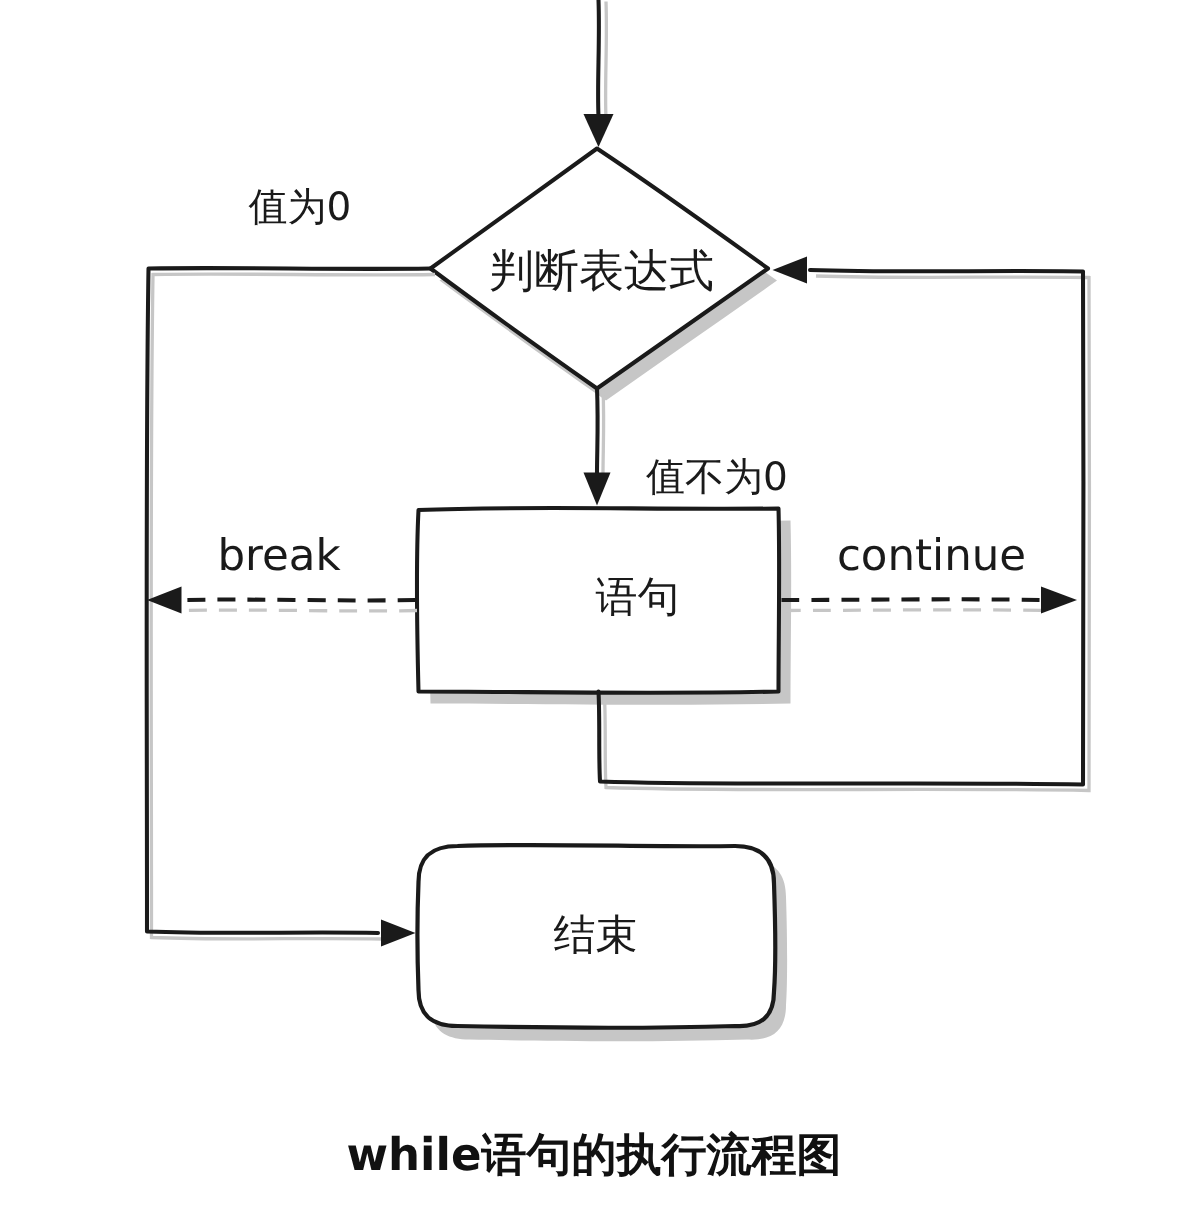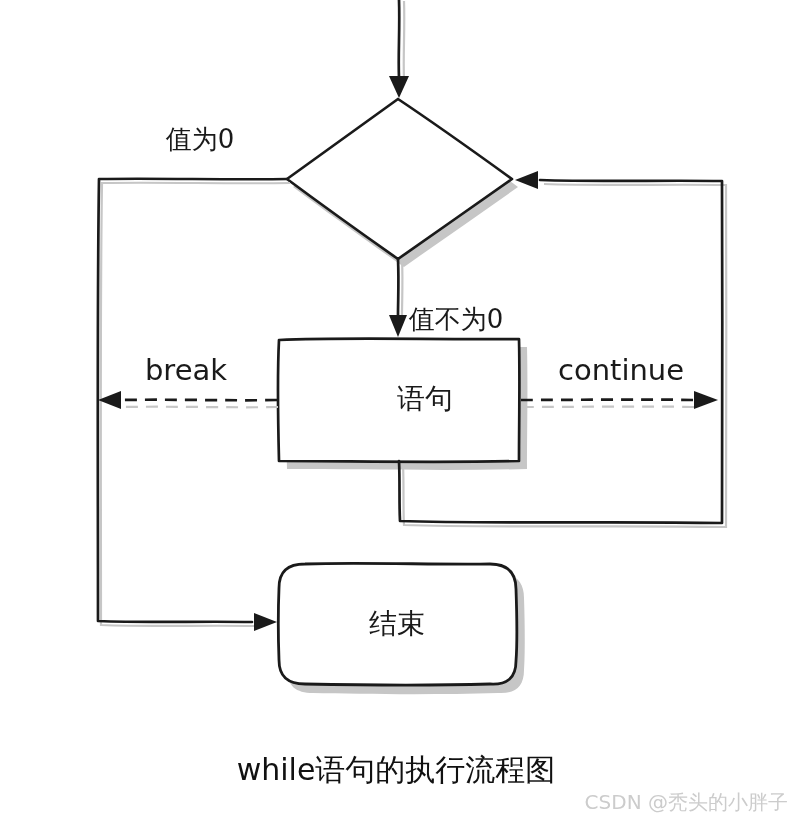--- a/index.html
+++ b/index.html
@@ -39,21 +39,21 @@
   .lbl-node   { font-size: 28px; }
   .lbl-cond   { font-size: 30px; }
   .lbl-latin  { font-size: 29px; }
   .title {
     position: absolute;
     left: 0;
     width: 792px;
     top: 750px;
     text-align: center;
     font-size: 30px;
-    font-weight: normal;
+    font-weight: bold;
     color: #111111;
   }
   .watermark {
     position: absolute;
     right: 4px;
     top: 789px;
     font-size: 20px;
     color: #cccccc;
     text-shadow: 1px 1px 0 #ffffff;
   }
@@ -110,30 +110,30 @@
       <polygon class="ink-fill" points="98,400 121,391 121,409"></polygon>
     </g>
 
     <g>
       <path class="shadow-ln" stroke-width="2.2" stroke-dasharray="12 8" transform="translate(1,7)" d="M 521 400 C 570 400 640 399 694 400"></path>
       <path class="ink" stroke-width="2.7" stroke-dasharray="12 8" stroke-linecap="butt" d="M 521 400 C 570 400 640 399 694 400"></path>
       <polygon class="ink-fill" points="718,400 694,391 694,409"></polygon>
     </g>
   </svg>
 
+  <div class="lbl lbl-cond" style="left:401px; top:181px;">判断表达式</div>
 
   <div class="lbl lbl-node" style="left:397px; top:399px;margin-left:28px;">语句</div>
 
   <div class="lbl lbl-node" style="left:397px; top:624px;">结束</div>
 
   <div class="lbl lbl-cn" style="left:200px; top:139px;">值为0</div>
 
-  <div class="lbl lbl-cn" style="left:456px; top:319px;">值不为0</div>
+  <div class="lbl lbl-cn" style="left:478px; top:319px;">值不为0</div>
 
   <div class="lbl lbl-latin" style="left:186px; top:371px;">break</div>
 
   <div class="lbl lbl-latin" style="left:621px; top:371px;">continue</div>
 
   <div class="title">while语句的执行流程图</div>
 
-  <div class="watermark">CSDN @秃头的小胖子</div>
 
 </div>
 
 </body></html>

